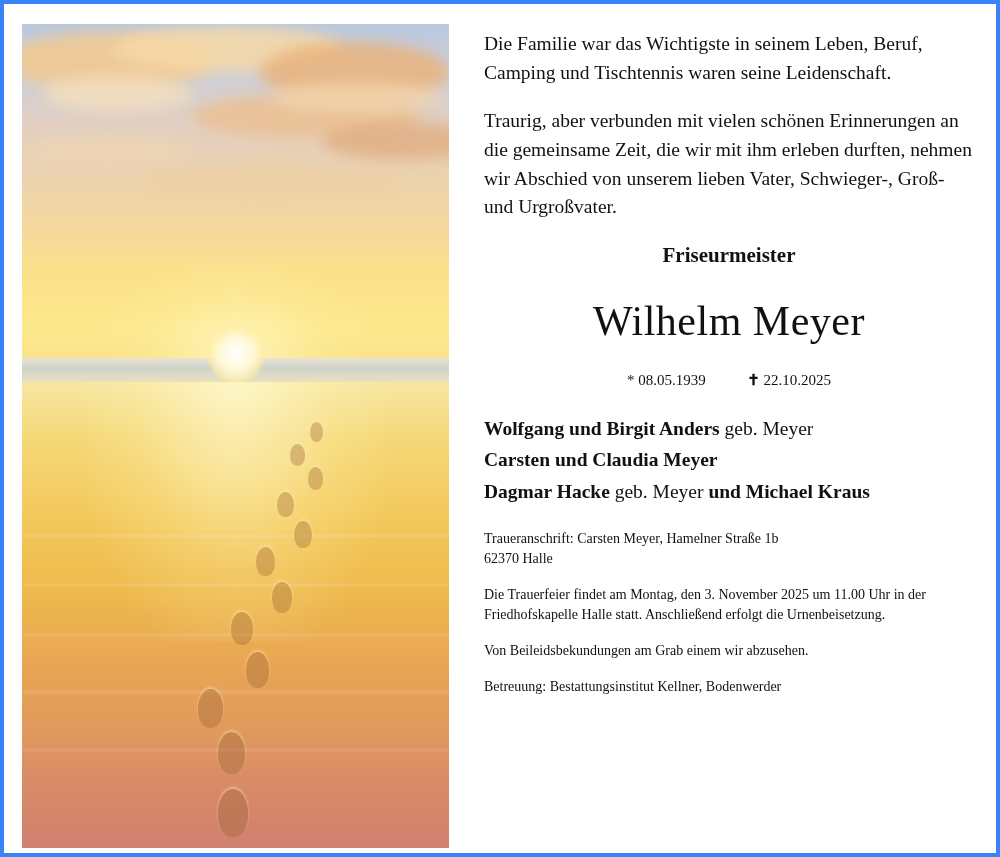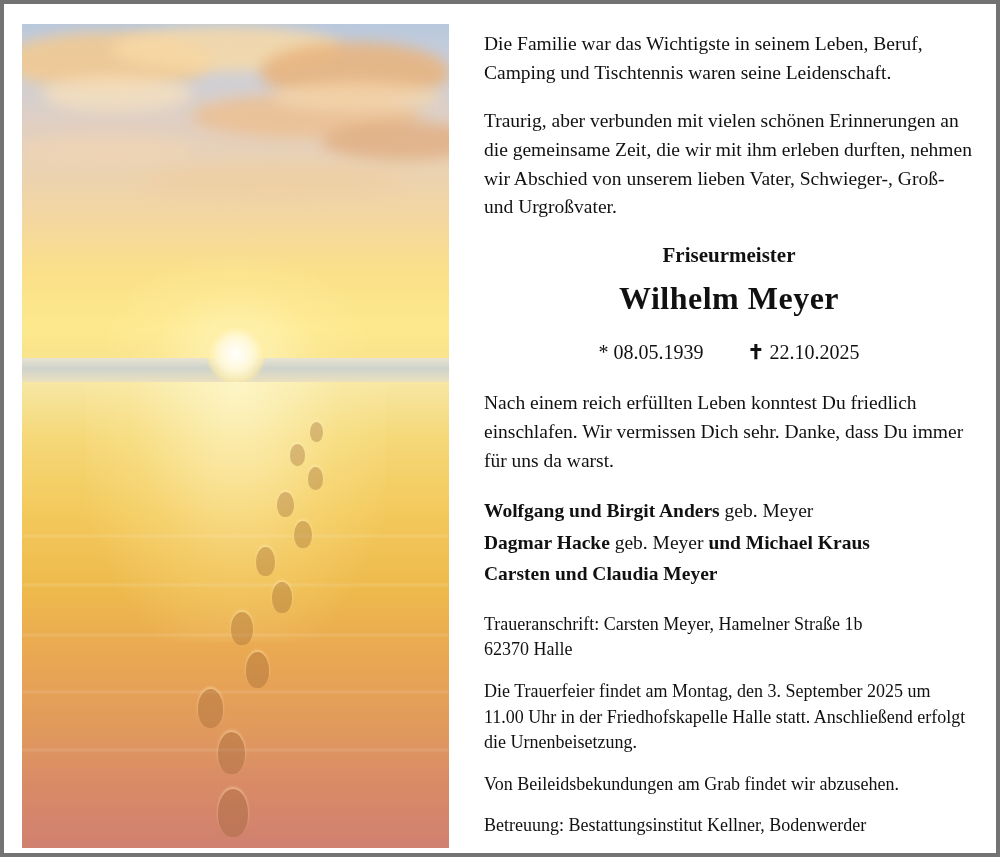--- a/index.html
+++ b/index.html
@@ -11,21 +11,21 @@
     width: 1000px;
     height: 857px;
     font-family: "Liberation Serif", serif;
     color: #111111;
   }
   .obituary {
     position: relative;
     box-sizing: border-box;
     width: 1000px;
     height: 857px;
-    border: 4px solid #737373;
+    border: 4px solid #3b82f6;
     background: #ffffff;
     display: flex;
     flex-direction: row;
     padding: 14px 16px 10px 18px;
   }
   
   .image-col {
     flex: 0 0 430px;
     padding-top: 6px;
   }
@@ -142,42 +142,42 @@
     line-height: 1.47;
   }
   .para {
     margin: 0 0 20px 0;
   }
   .para.tight { margin-bottom: 18px; }
   .center { text-align: center; }
   .profession {
     font-weight: bold;
     font-size: 21px;
-    margin: 6px 0 4px 0;
+    margin: 6px 0 20px 0;
   }
   .name {
-    font-size: 32px;
+    font-size: 42px;
     letter-spacing: 0.5px;
     margin: 0 0 6px 0;
-    font-weight: bold;
+    font-weight: normal;
   }
   .dates {
-    font-size: 20px;
+    font-size: 15px;
     margin: 16px 0 22px 0;
   }
   .dates .gap { display: inline-block; width: 34px; }
   .dagger { font-weight: bold; }
   .family {
     margin: 0 0 22px 0;
     line-height: 1.62;
   }
   .family div { font-weight: bold; }
   .family .reg { font-weight: normal; }
   .small {
-    font-size: 18px;
+    font-size: 14px;
     line-height: 1.42;
     margin: 0 0 16px 0;
   }
 </style>
 </head>
 <body>
 
 <div class="obituary">
 
   <div class="image-col">
@@ -230,39 +230,38 @@
     <div class="center name">Wilhelm Meyer</div>
 
     <div class="center dates">
       <span>*</span>
       <span>08.05.1939</span>
       <span class="gap"></span>
       <span class="dagger">✝</span>
       <span>22.10.2025</span>
     </div>
 
-    <p class="para">Nach einem reich erfüllten Leben konntest Du friedlich einschlafen. Wir vermissen Dich sehr. Danke, dass Du immer für uns da warst.</p>
 
     <div class="family">
       <div>
         <span>Wolfgang und Birgit Anders</span><span class="reg"> geb. Meyer</span><span></span>
       </div>
       <div>
-        <span>Dagmar Hacke</span><span class="reg"> geb. Meyer </span><span>und Michael Kraus</span>
+        <span>Carsten und Claudia Meyer</span><span class="reg"></span><span></span>
       </div>
       <div>
-        <span>Carsten und Claudia Meyer</span><span class="reg"></span><span></span>
+        <span>Dagmar Hacke</span><span class="reg"> geb. Meyer </span><span>und Michael Kraus</span>
       </div>
     </div>
 
     <p class="small">
       <span>Traueranschrift: Carsten Meyer, Hamelner Straße 1b</span><br>
       <span>62370 Halle</span>
     </p>
 
-    <p class="small">Die Trauerfeier findet am Montag, den 3. September 2025 um 11.00 Uhr in der Friedhofskapelle Halle statt. Anschließend erfolgt die Urnenbeisetzung.</p>
-
-    <p class="small">Von Beileidsbekundungen am Grab findet wir abzusehen.</p>
+    <p class="small">Die Trauerfeier findet am Montag, den 3. November 2025 um 11.00 Uhr in der Friedhofskapelle Halle statt. Anschließend erfolgt die Urnenbeisetzung.</p>
+
+    <p class="small">Von Beileidsbekundungen am Grab einem wir abzusehen.</p>
 
     <p class="small">Betreuung: Bestattungsinstitut Kellner, Bodenwerder</p>
 
   </div>
 </div>
 
 </body></html>

